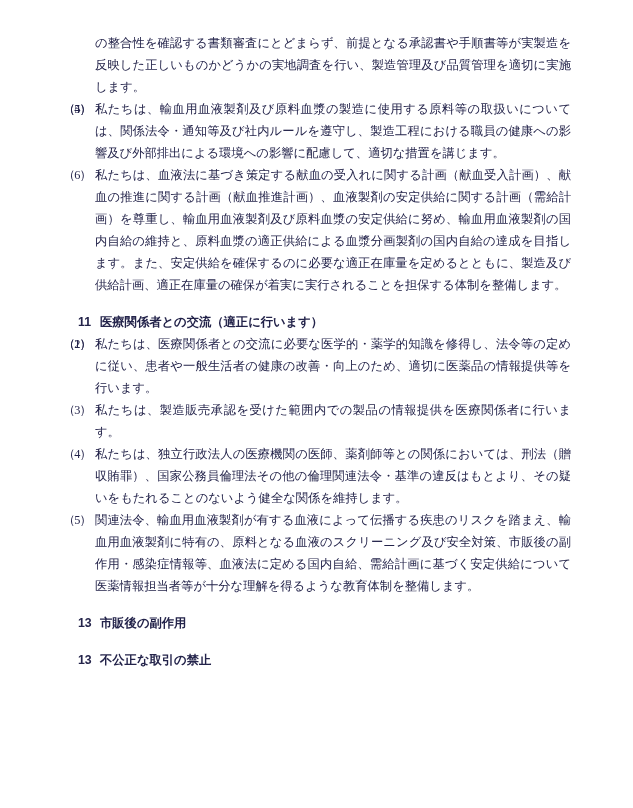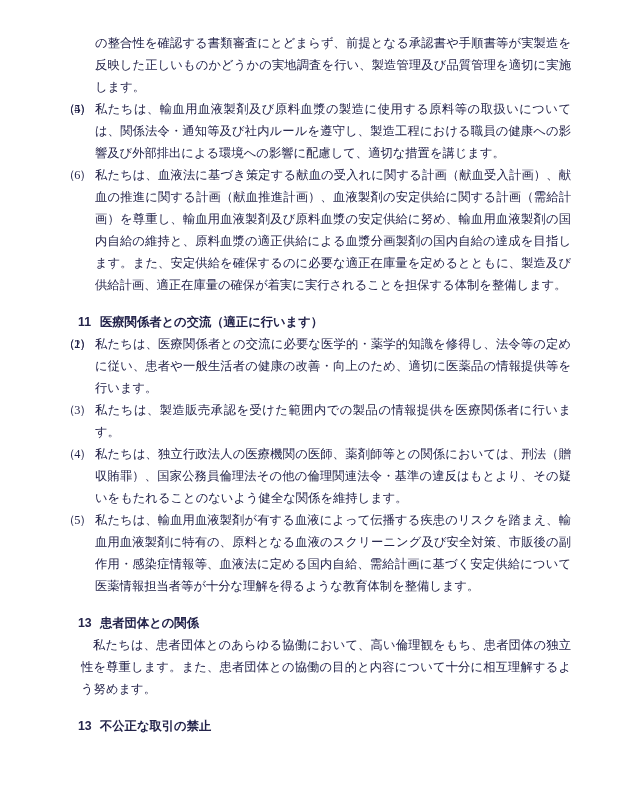--- a/index.html
+++ b/index.html
@@ -71,18 +71,17 @@
   <div class="content" style="color: rgb(35, 35, 74);">
       <div class="cont">の整合性を確認する書類審査にとどまらず、前提となる承認書や手順書等が実製造を反映した正しいものかどうかの実地調査を行い、製造管理及び品質管理を適切に実施します。</div>
       <div class="item"><span class="label">（4）</span></div>
       <div class="item"><span class="label">（5）</span><span class="itext">私たちは、輸血用血液製剤及び原料血漿の製造に使用する原料等の取扱いについては、関係法令・通知等及び社内ルールを遵守し、製造工程における職員の健康への影響及び外部排出による環境への影響に配慮して、適切な措置を講じます。</span></div>
       <div class="item"><span class="label">（6）</span><span class="itext">私たちは、血液法に基づき策定する献血の受入れに関する計画（献血受入計画）、献血の推進に関する計画（献血推進計画）、血液製剤の安定供給に関する計画（需給計画）を尊重し、輸血用血液製剤及び原料血漿の安定供給に努め、輸血用血液製剤の国内自給の維持と、原料血漿の適正供給による血漿分画製剤の国内自給の達成を目指します。また、安定供給を確保するのに必要な適正在庫量を定めるとともに、製造及び供給計画、適正在庫量の確保が着実に実行されることを担保する体制を整備します。</span></div>
       <div class="heading"><span class="hnum">11</span><span class="htitle">医療関係者との交流（適正に行います）</span></div>
       <div class="item"><span class="label">（1）</span></div>
       <div class="item"><span class="label">（2）</span><span class="itext">私たちは、医療関係者との交流に必要な医学的・薬学的知識を修得し、法令等の定めに従い、患者や一般生活者の健康の改善・向上のため、適切に医薬品の情報提供等を行います。</span></div>
       <div class="item"><span class="label">（3）</span><span class="itext">私たちは、製造販売承認を受けた範囲内での製品の情報提供を医療関係者に行います。</span></div>
       <div class="item"><span class="label">（4）</span><span class="itext">私たちは、独立行政法人の医療機関の医師、薬剤師等との関係においては、刑法（贈収賄罪）、国家公務員倫理法その他の倫理関連法令・基準の違反はもとより、その疑いをもたれることのないよう健全な関係を維持します。</span></div>
-      <div class="item"><span class="label">（5）</span><span class="itext">私たちは、輸血用血液製剤が有する血液によって伝播する疾患のリスクを踏まえ、輸血用血液製剤に特有の、原料となる血液のスクリーニング及び安全対策、市販後の副作用・感染症情報等、血液法に定める国内自給、需給計画に基づく安定供給について医薬情報担当者等が十分な理解を得るような教育体制を整備します。</span></div>
-      <div class="heading"><span class="hnum">13</span><span class="htitle">患者団体との関係</span></div>
-      <div class="para">私たちは、患者団体とのあらゆる協働において、高い倫理観をもち、患者団体の独立性を尊重します。また、患者団体との協働の目的と内容について十分に相互理解するよう努めます。</div>
+      <div class="item"><span class="label">（5）</span><span class="itext">関連法令、輸血用血液製剤が有する血液によって伝播する疾患のリスクを踏まえ、輸血用血液製剤に特有の、原料となる血液のスクリーニング及び安全対策、市販後の副作用・感染症情報等、血液法に定める国内自給、需給計画に基づく安定供給について医薬情報担当者等が十分な理解を得るような教育体制を整備します。</span></div>
+      <div class="heading"><span class="hnum">13</span><span class="htitle">市販後の副作用</span></div>
       <div class="heading"><span class="hnum">13</span><span class="htitle">不公正な取引の禁止</span></div>
     </div>
 </div>
 
 </body></html>

